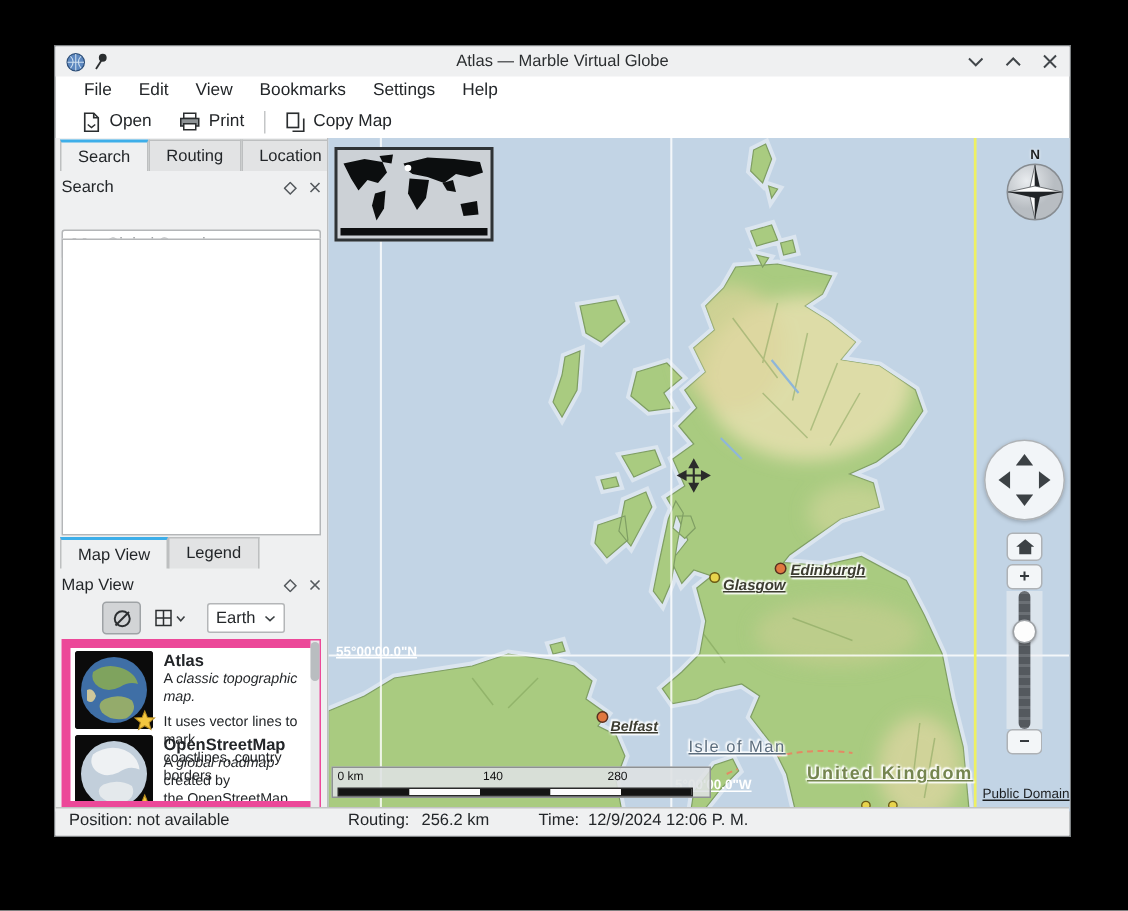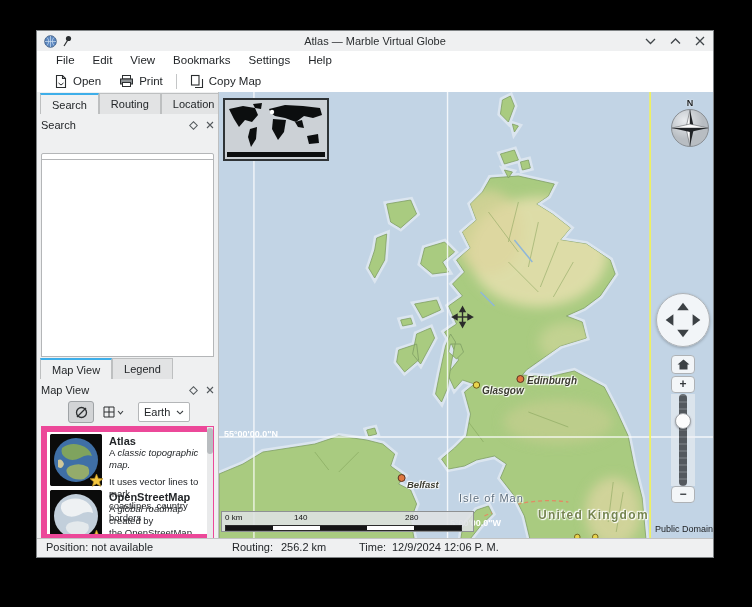--- a/index.html
+++ b/index.html
@@ -59,21 +59,21 @@
   .lscroll{position:absolute;right:5px;top:335px;width:6px;height:112px;background:#e9eaeb;}
   .lthumb{position:absolute;left:0;top:1px;width:6px;height:26px;background:#b9bdc0;border-radius:3px;}
   
   .statusbar{position:absolute;left:0;right:0;bottom:0;height:18px;border-top:1px solid #c2c3c4;
              font-size:11px;background:#eff0f1;}
   .statusbar span{position:absolute;top:2px;}
   
   .map{position:absolute;left:182px;top:61px;right:0;height:449px;overflow:hidden;background:#c2d4e5;}
   .map svg.base{position:absolute;left:0;top:0;}
   .maplabel{position:absolute;white-space:nowrap;z-index:2;
-            text-shadow:0 0 2px #fff,0 0 2px #fff,1px 1px 1px #fff,-1px -1px 1px #fff;}
+            text-shadow:0 0 2px #fff,0 0 2px #fff,1px 1px 1px #fff,-1px -1px 1px #fff;text-decoration:underline;}
   .citylabel{font-size:10px;font-weight:bold;font-style:italic;color:#3c3c30;}
   .gratlabel{font-size:9px;font-weight:bold;color:#fff;text-shadow:none;z-index:1;}
   
   .overview{position:absolute;left:4px;top:6px;width:106px;height:63px;background:#ccd1d6;
             border:2px solid #2e3336;box-sizing:border-box;z-index:5;}
   
   .compass{position:absolute;left:449px;top:6px;width:44px;text-align:center;z-index:5;}
   .compass .n{font-size:9px;font-weight:bold;color:#1d2022;text-shadow:0 0 2px #fff;}
   
   .navpad{position:absolute;left:437px;top:201px;width:54px;height:54px;border-radius:50%;
@@ -425,21 +425,21 @@
     </div>
     <div class="zoombtn" style="top:284px;">+</div>
     <div class="sliderwrap">
       <div class="slidertrack"></div>
       <div class="sliderthumb"></div>
     </div>
     <div class="zoombtn" style="top:394px;">−</div>
 
     <div class="scalebar">
       <span class="lbl" style="left:3px;">0 km</span>
-      <span class="lbl" style="left:72px;">140</span>
+      <span class="lbl" style="left:100px;">140</span>
       <span class="lbl" style="left:183px;">280</span>
       <div class="segments">
         <div class="seg" style="background:#141414;"></div>
         <div class="seg" style="background:#fdfdfd;"></div>
         <div class="seg" style="background:#141414;"></div>
         <div class="seg" style="background:#fdfdfd;"></div>
         <div class="seg" style="background:#141414;"></div>
       </div>
     </div>
   </div>

